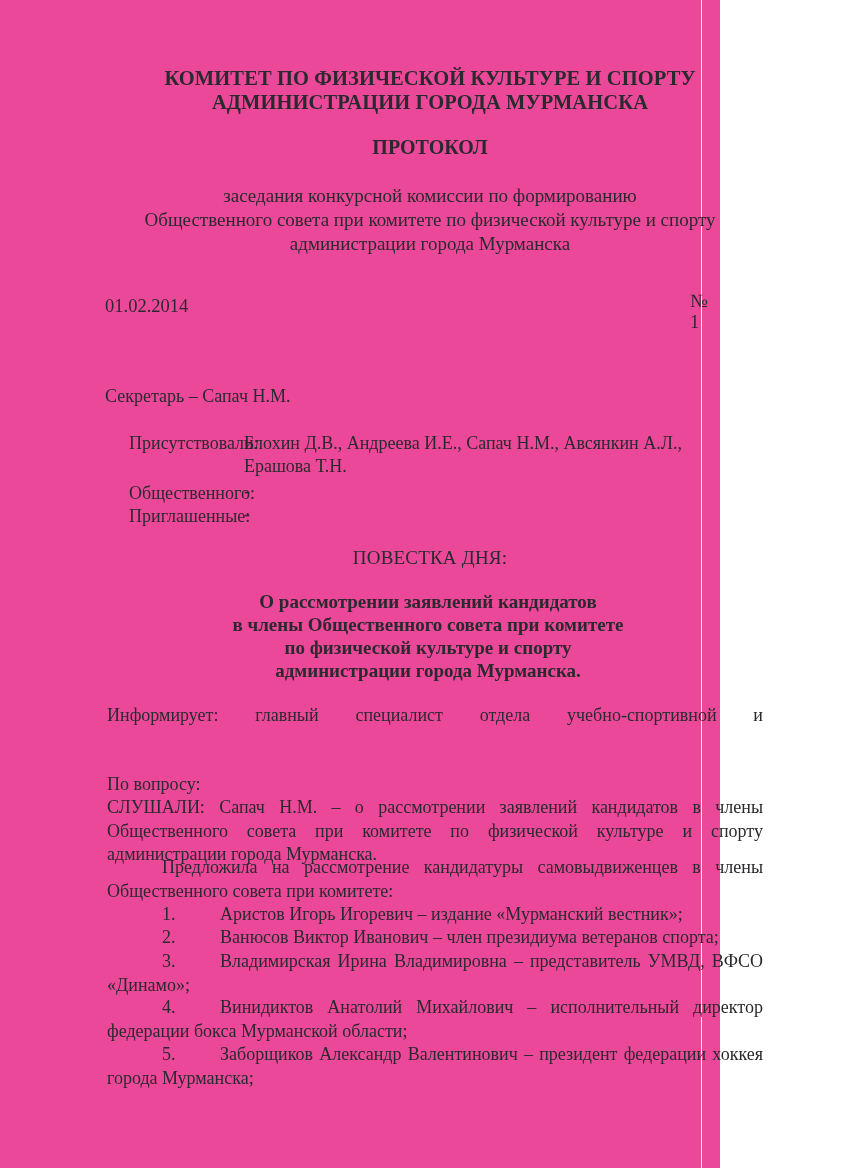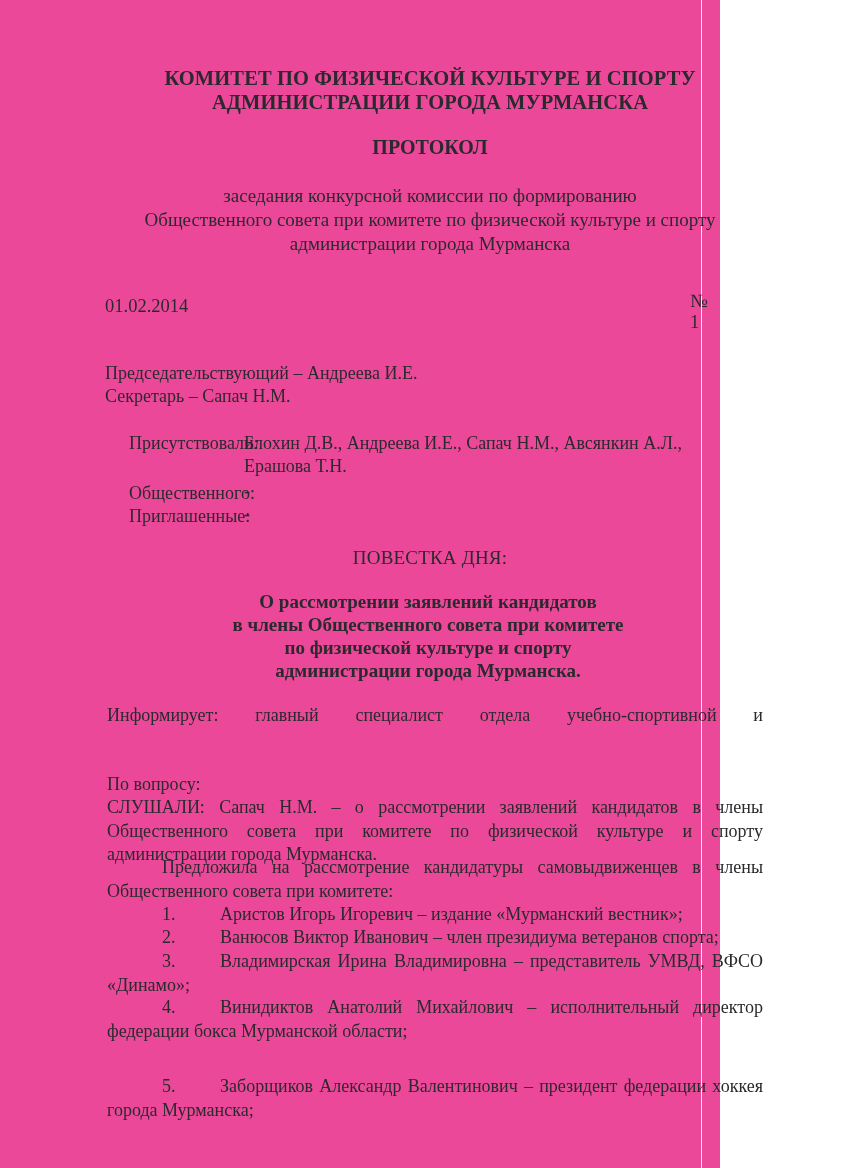--- a/index.html
+++ b/index.html
@@ -96,21 +96,21 @@
     .list-num {
       display: inline-block;
       width: 58px;
       padding-left: 55px;
       box-sizing: content-box;
     }
     .li1 { top: 903px; }
     .li2 { top: 926px; }
     .li3 { top: 950px; }
     .li4 { top: 996px; }
-    .li5 { top: 1043px; margin-top: 32px; }
+    .li5 { top: 1043px; }
     .scan-edge {
       position: absolute;
       right: 18px; top: 0;
       width: 1px; height: 1168px;
       background: #f1f1f1;
     }
   </style>
 </head>
 <body>
 
@@ -126,21 +126,20 @@
 
   <div class="abs center subtitle">
     <div>заседания конкурсной комиссии по формированию</div>
     <div>Общественного совета при комитете по физической культуре и спорту</div>
     <div>администрации города Мурманска</div>
   </div>
 
   <div class="abs date">01.02.2014</div>
   <div class="abs number">№ 1</div>
 
-  <div class="abs text chair">Председательствующий – Андреева И.Е.</div>
   <div class="abs text secretary">Секретарь –  Сапач Н.М.</div>
 
   <div class="abs text label-col present-label">Присутствовали:</div>
   <div class="abs text val-col present-val">Блохин Д.В., Андреева И.Е., Сапач Н.М., Авсянкин А.Л., Ерашова Т.Н.</div>
 
   <div class="abs text label-col absent-label">Общественного:</div>
   <div class="abs text val-col absent-val">-</div>
 
   <div class="abs text label-col invited-label">Приглашенные:</div>
   <div class="abs text val-col invited-val">-</div>

